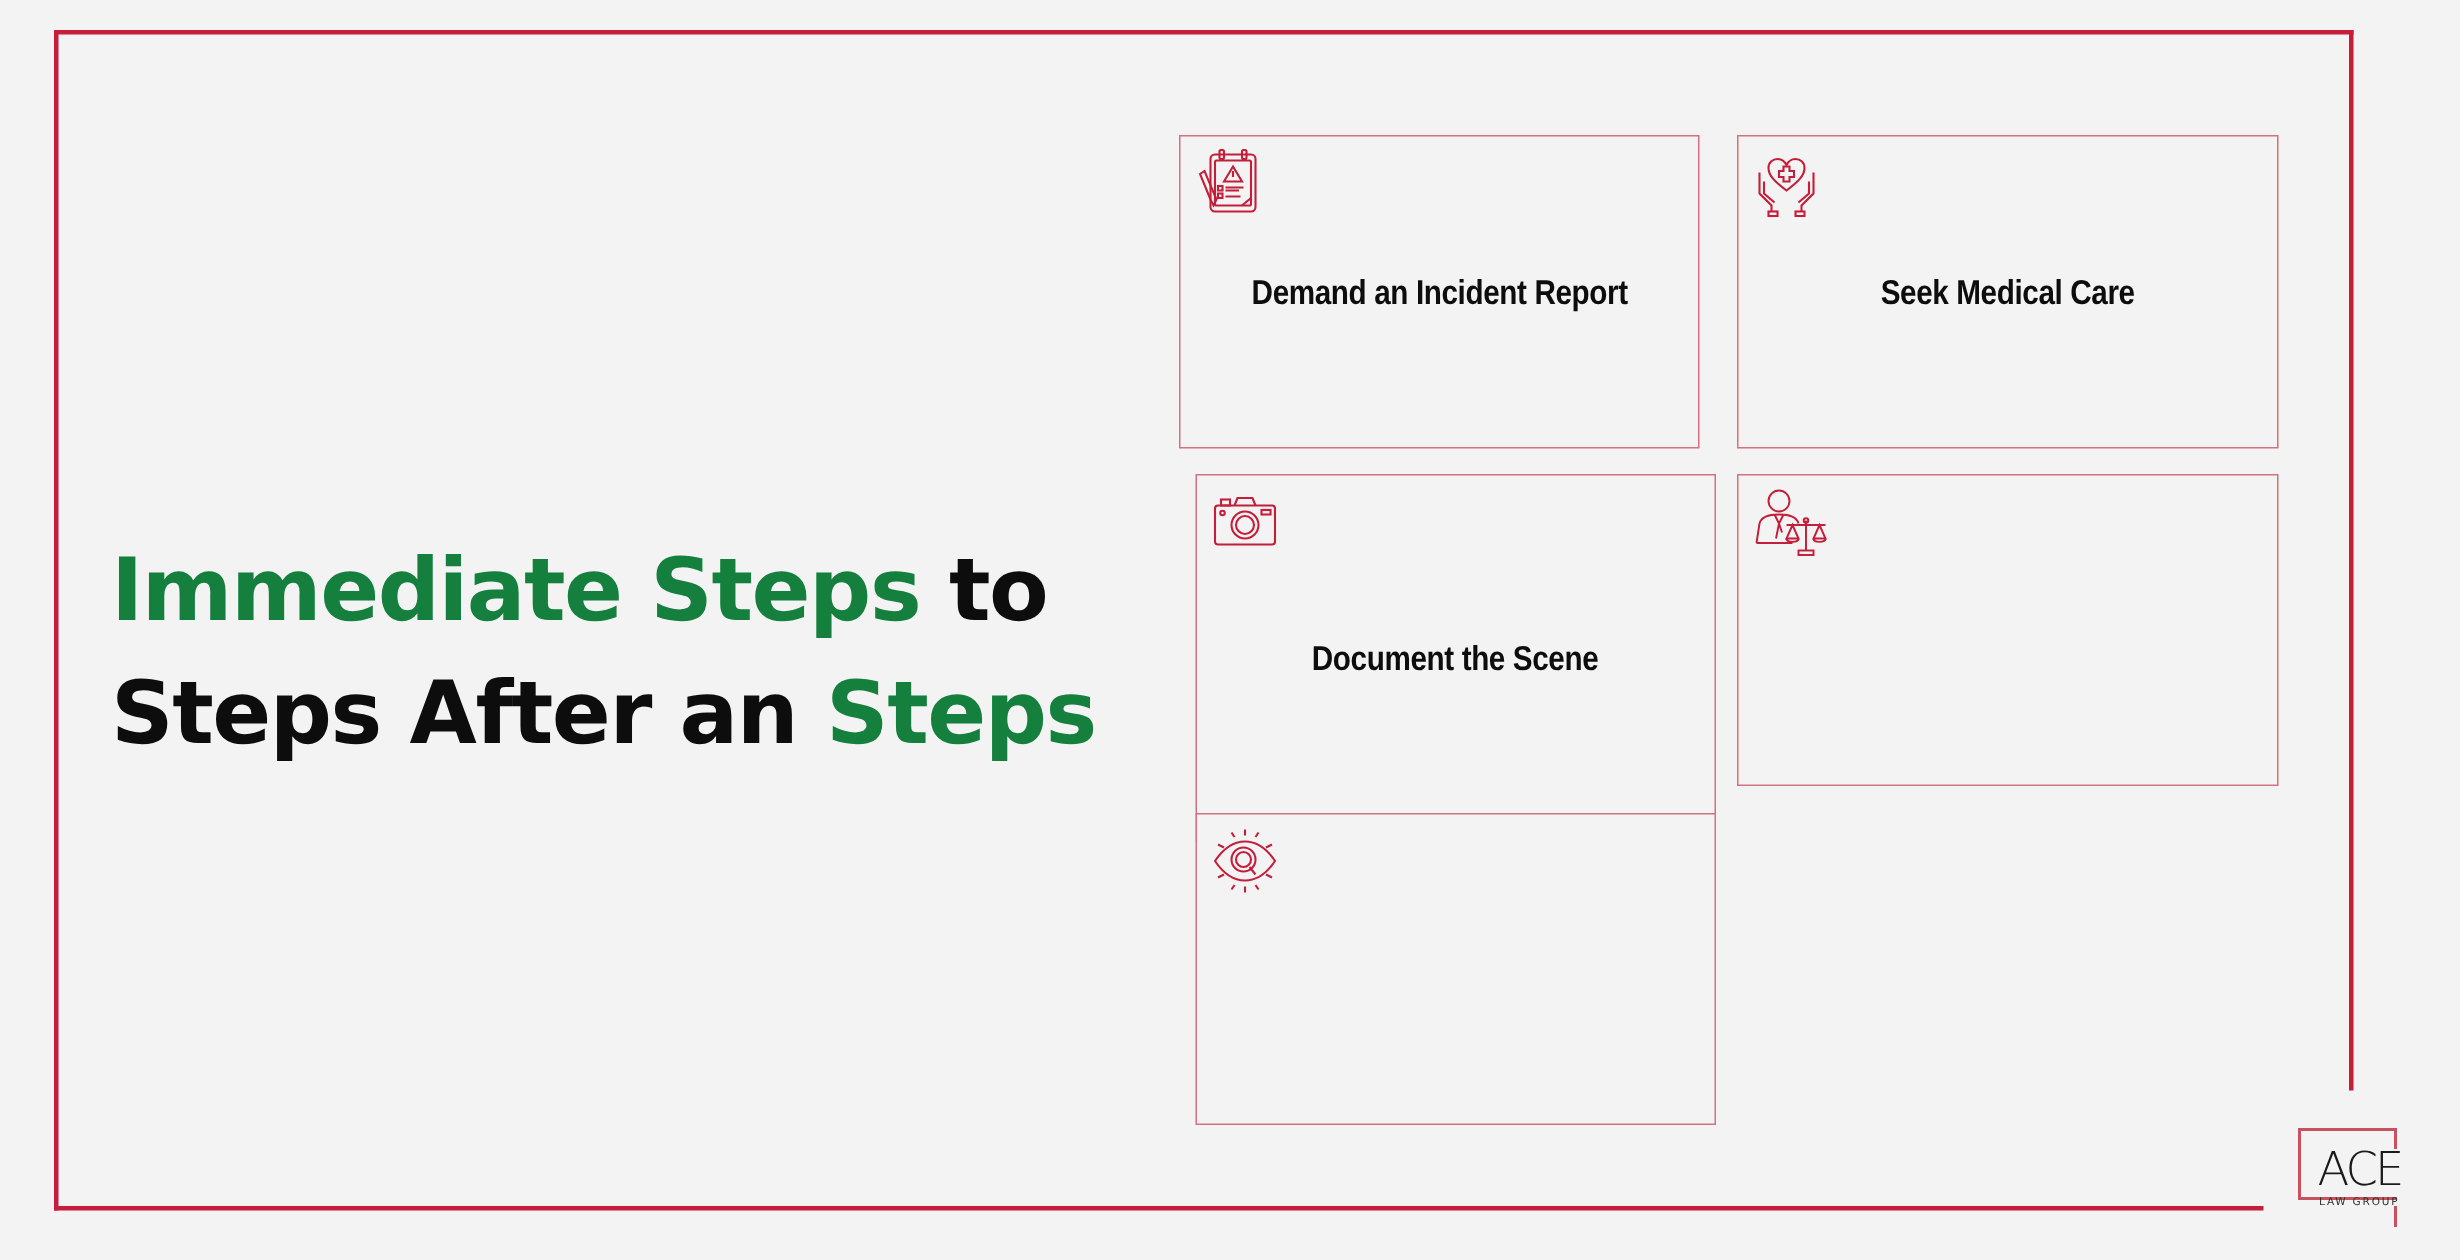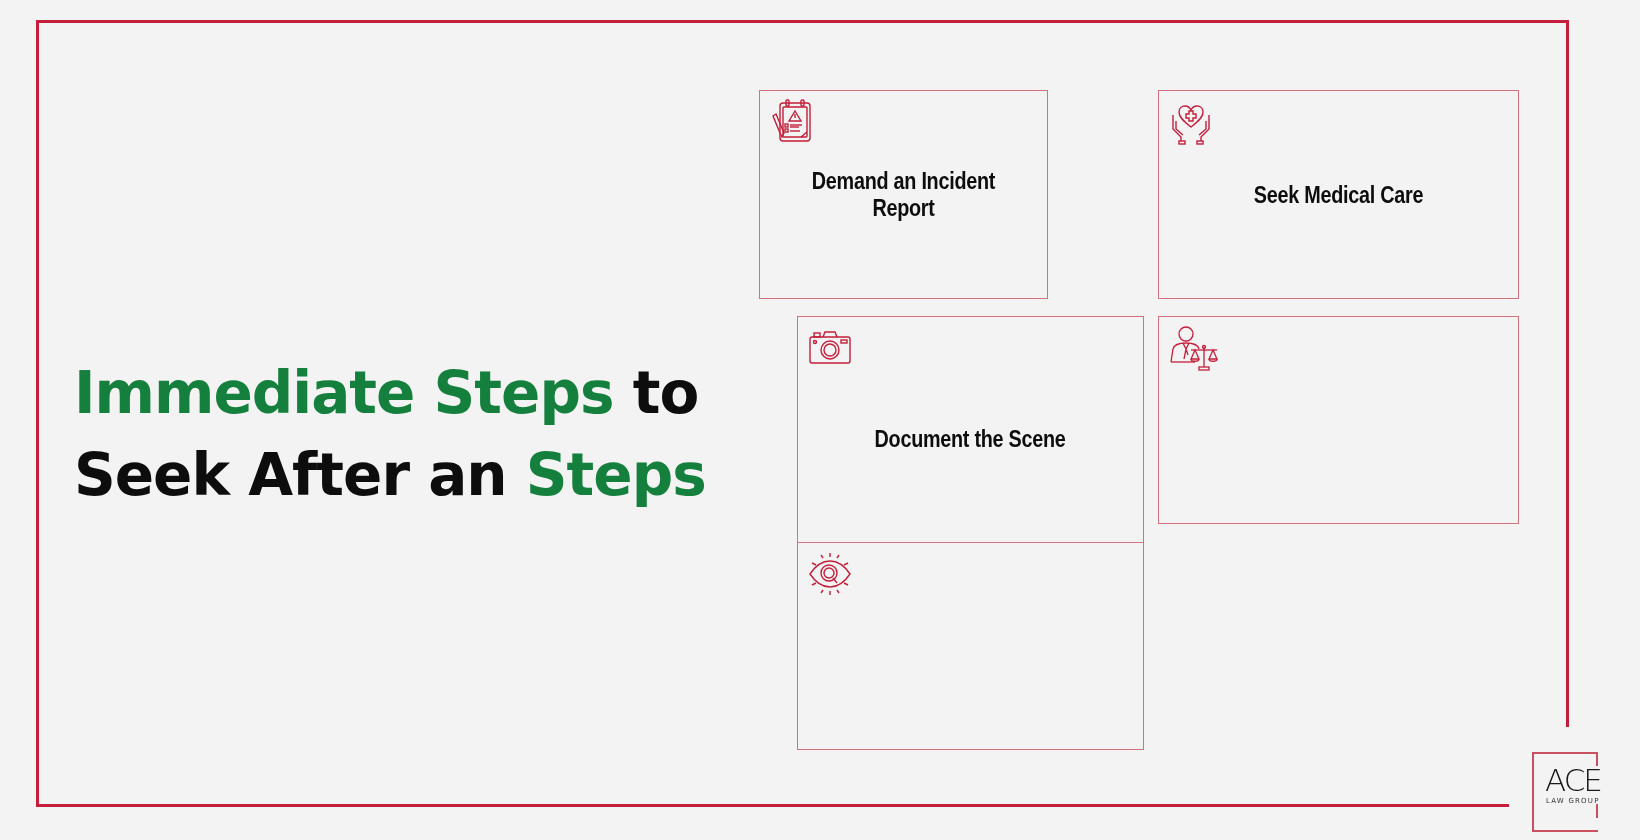--- a/index.html
+++ b/index.html
@@ -24,21 +24,21 @@
     }
     .card .icon { position:absolute; left:10px; top:8px; width:44px; height:46px; }
     .card .label {
       position:absolute; left:0; right:0; top:50%; transform:translateY(-50%);
       text-align:center; font-family:"Liberation Sans", sans-serif; font-weight:bold;
       font-size:23px; color:#0d0d0d; transform-origin:center; letter-spacing:-0.3px;
     }
     .label span { display:inline-block; transform:scaleX(0.86); }
 
     .logo {
-      position:absolute; left:1532px; top:752px; width:66px; height:80px;
+      position:absolute; left:1532px; top:752px; width:66px; height:48px;
       border:2px solid #c9505f; border-right:none; box-sizing:border-box;
     }
     .logo-rtop { position:absolute; left:1596px; top:752px; width:2px; height:14px; background:#c9505f; }
     .logo-rbot { position:absolute; left:1596px; top:804px; width:2px; height:14px; background:#c9505f; }
     .logo .ace {
       position:absolute; left:11px; top:10px; font-family:"DejaVu Sans", sans-serif; font-weight:200;
       font-size:31px; color:#1a1a1a; letter-spacing:-2px; line-height:32px; font-stretch:condensed;
     }
     .logo .sub {
       position:absolute; left:12px; top:43px; font-family:"DejaVu Sans", sans-serif; font-size:7px;
@@ -48,24 +48,24 @@
 </head>
 <body>
 
 <div class="frame-top"></div>
 <div class="frame-left"></div>
 <div class="frame-bottom"></div>
 <div class="frame-right"></div>
 
 <h1 class="title" style="margin:0;">
   <span class="accent">Immediate Steps</span><span> to</span><br>
-  <span style="white-space:pre;">Seek After an </span><span class="accent">Steps</span>
+  <span style="white-space:pre;">Steps After an </span><span class="accent">Steps</span>
 </h1>
 
-<div class="card" style="left:759px; top:90px; width:289px; height:209px;">
+<div class="card" style="left:786px; top:90px; width:347px; height:209px;">
   <svg class="icon" viewBox="0 0 44 46" fill="none" stroke="#c41e3a" stroke-width="1.4">
     <rect x="10" y="4" width="30" height="38" rx="3"></rect>
     <rect x="13" y="8" width="24" height="30" rx="1"></rect>
     <rect x="16" y="1" width="3" height="6" rx="1"></rect>
     <rect x="31" y="1" width="3" height="6" rx="1"></rect>
     <path d="M25 12 L31 22 L19 22 Z"></path>
     <line x1="25" y1="15" x2="25" y2="19"></line>
     <rect x="15" y="25" width="3" height="3"></rect>
     <rect x="15" y="30" width="3" height="3"></rect>
     <line x1="20" y1="26" x2="32" y2="26"></line>

